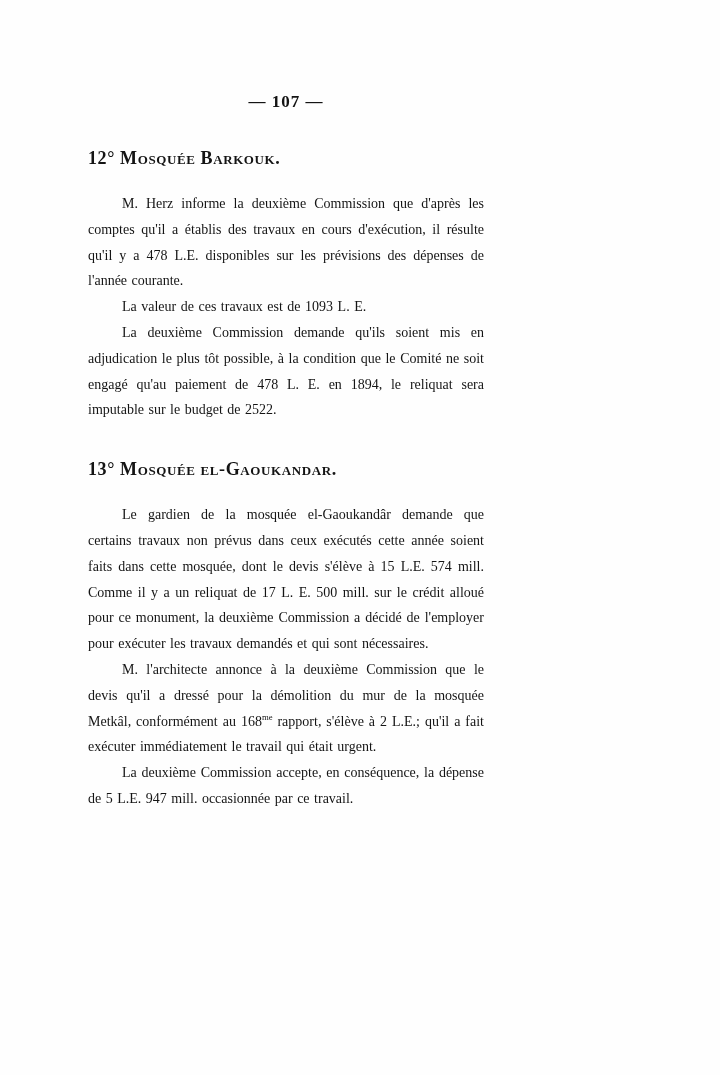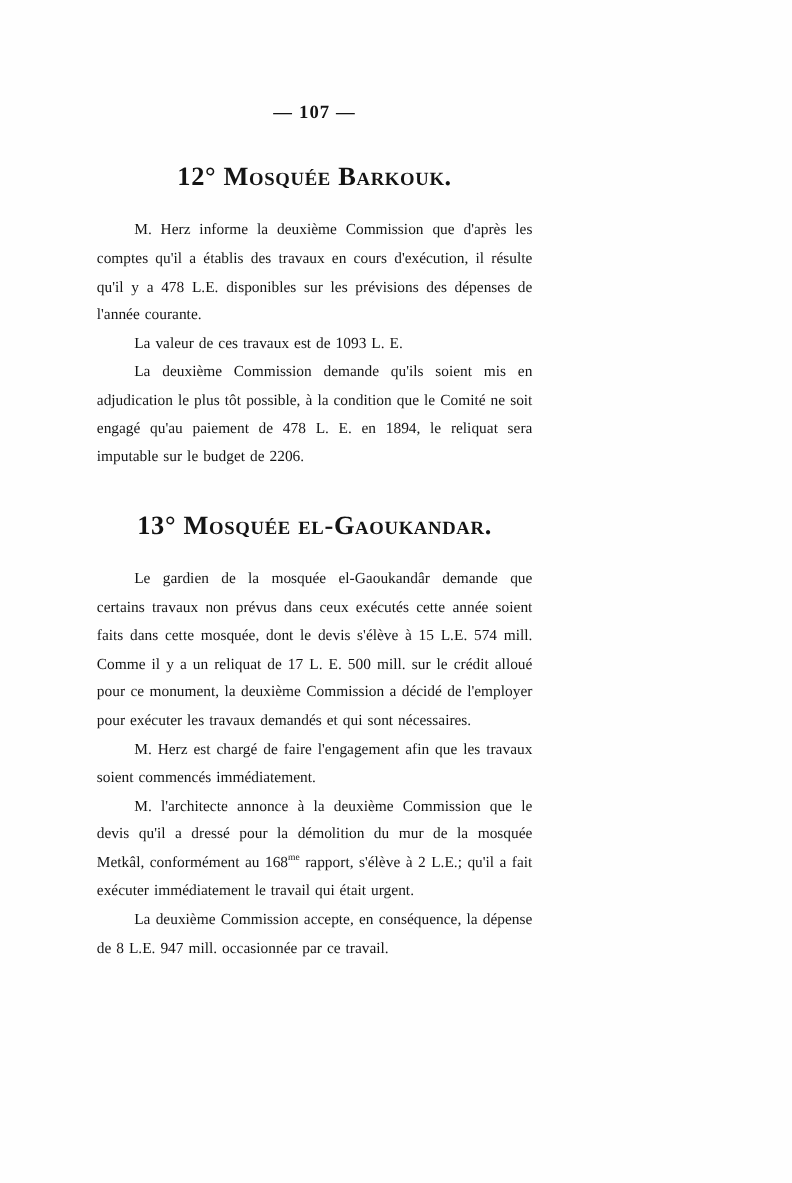--- a/index.html
+++ b/index.html
@@ -21,24 +21,23 @@
     padding: 92px 88px 0 88px;
   }
   .page-number {
     text-align: center;
     font-weight: 700;
     font-size: 17px;
     letter-spacing: 1px;
     margin: 0 0 34px 0;
   }
   .section-heading {
-    text-align: center;
     font-weight: 700;
     font-variant: small-caps;
-    font-size: 24px;
+    font-size: 18px;
     letter-spacing: 0.6px;
     margin: 36px 0 22px 0;
   }
   .section:first-of-type .section-heading {
     margin-top: 0;
   }
   p.body-par {
     margin: 0;
     text-align: justify;
     text-indent: 34px;
@@ -58,27 +57,26 @@
 <body>
 
 <div class="page">
 
   <div class="page-number">— 107 —</div>
 
   <div class="section">
     <div class="section-heading">12° Mosquée Barkouk.</div>
     <p class="body-par">M. Herz informe la deuxième Commission que d'après les comptes qu'il a établis des travaux en cours d'exécution, il résulte qu'il y a 478 L.E. disponibles sur les prévisions des dépenses de l'année courante.</p>
     <p class="body-par">La valeur de ces travaux est de 1093 L. E.</p>
-    <p class="body-par">La deuxième Commission demande qu'ils soient mis en adjudication le plus tôt possible, à la condition que le Comité ne soit engagé qu'au paiement de 478 L. E. en 1894, le reliquat sera imputable sur le budget de 2206.</p>
+    <p class="body-par">La deuxième Commission demande qu'ils soient mis en adjudication le plus tôt possible, à la condition que le Comité ne soit engagé qu'au paiement de 478 L. E. en 1894, le reliquat sera imputable sur le budget de 2522.</p>
   </div>
 
   <div class="section">
     <div class="section-heading">13° Mosquée el-Gaoukandar.</div>
     <p class="body-par">Le gardien de la mosquée el-Gaoukandâr demande que certains travaux non prévus dans ceux exécutés cette année soient faits dans cette mosquée, dont le devis s'élève à 15 L.E. 574 mill. Comme il y a un reliquat de 17 L. E. 500 mill. sur le crédit alloué pour ce monument, la deuxième Commission a décidé de l'employer pour exécuter les travaux demandés et qui sont nécessaires.</p>
-    <p class="body-par">M. Herz est chargé de faire l'engagement afin que les travaux soient commencés immédiatement.</p>
   </div>
 
   <div class="section">
     <p class="body-par"><span>M. l'architecte annonce à la deuxième Commission que le devis qu'il a dressé pour la démolition du mur de la mosquée Metkâl, conformément au 168</span><sup>me</sup><span> rapport, s'élève à 2 L.E.; qu'il a fait exécuter immédiatement le travail qui était urgent.</span></p>
-    <p class="body-par">La deuxième Commission accepte, en conséquence, la dépense de 8 L.E. 947 mill. occasionnée par ce travail.</p>
+    <p class="body-par">La deuxième Commission accepte, en conséquence, la dépense de 5 L.E. 947 mill. occasionnée par ce travail.</p>
   </div>
 
 </div>
 
 </body></html>

